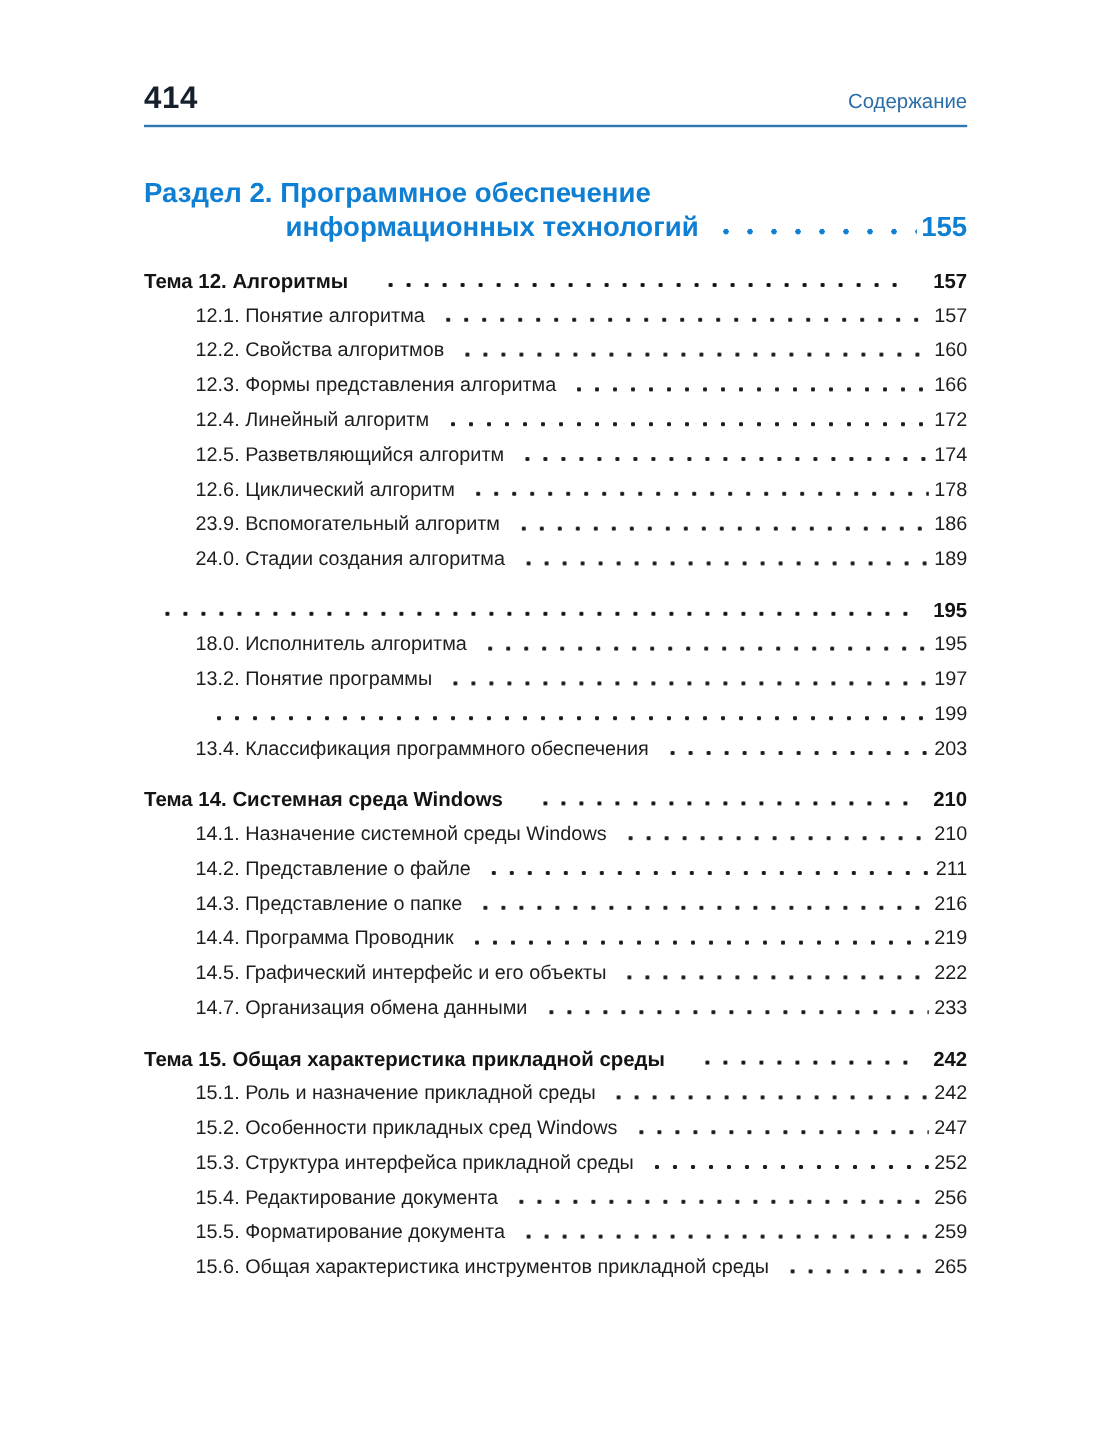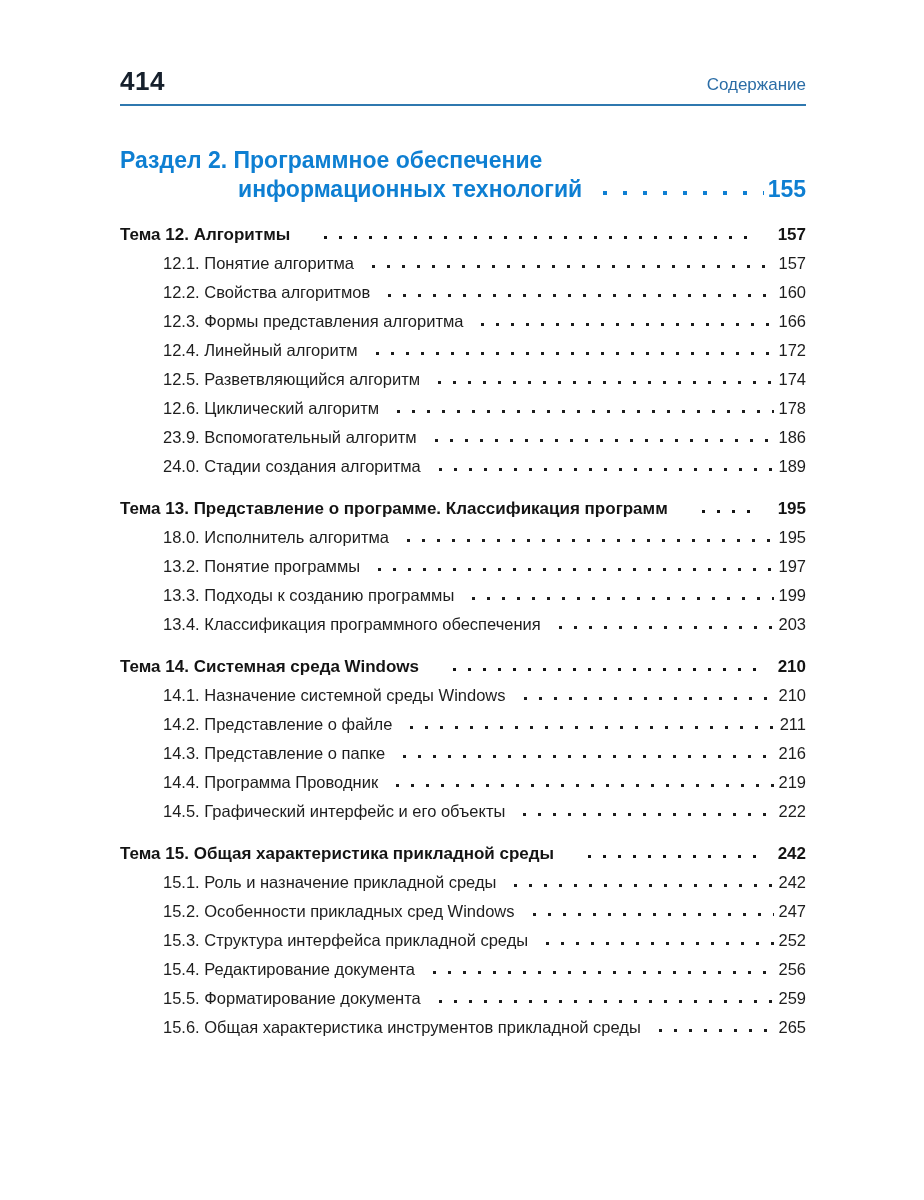--- a/index.html
+++ b/index.html
@@ -175,39 +175,37 @@
   <div class="row item-row">
     <span>24.0. Стадии создания алгоритма</span>
     <span class="leader"></span>
     <span class="pg">189</span>
   </div>
 </div>
   </section>
 
   <section class="toc-group">
     <div class="row group-title-row">
-      <span>Тема 13. Представление о программе. Классификация программ</span>
       <span class="leader"></span>
       <span class="pg">195</span>
     </div>
     <div>
   <div class="row item-row">
     <span>18.0. Исполнитель алгоритма</span>
     <span class="leader"></span>
     <span class="pg">195</span>
   </div>
 
   <div class="row item-row">
     <span>13.2. Понятие программы</span>
     <span class="leader"></span>
     <span class="pg">197</span>
   </div>
 
   <div class="row item-row">
-    <span>13.3. Подходы к созданию программы</span>
     <span class="leader"></span>
     <span class="pg">199</span>
   </div>
 
   <div class="row item-row">
     <span>13.4. Классификация программного обеспечения</span>
     <span class="leader"></span>
     <span class="pg">203</span>
   </div>
 </div>
@@ -244,20 +242,25 @@
     <span class="pg">219</span>
   </div>
 
   <div class="row item-row">
     <span>14.5. Графический интерфейс и его объекты</span>
     <span class="leader"></span>
     <span class="pg">222</span>
   </div>
 
 
+  <div class="row item-row">
+    <span>14.7. Организация обмена данными</span>
+    <span class="leader"></span>
+    <span class="pg">233</span>
+  </div>
 </div>
   </section>
 
   <section class="toc-group">
     <div class="row group-title-row">
       <span>Тема 15. Общая характеристика прикладной среды</span>
       <span class="leader"></span>
       <span class="pg">242</span>
     </div>
     <div>

